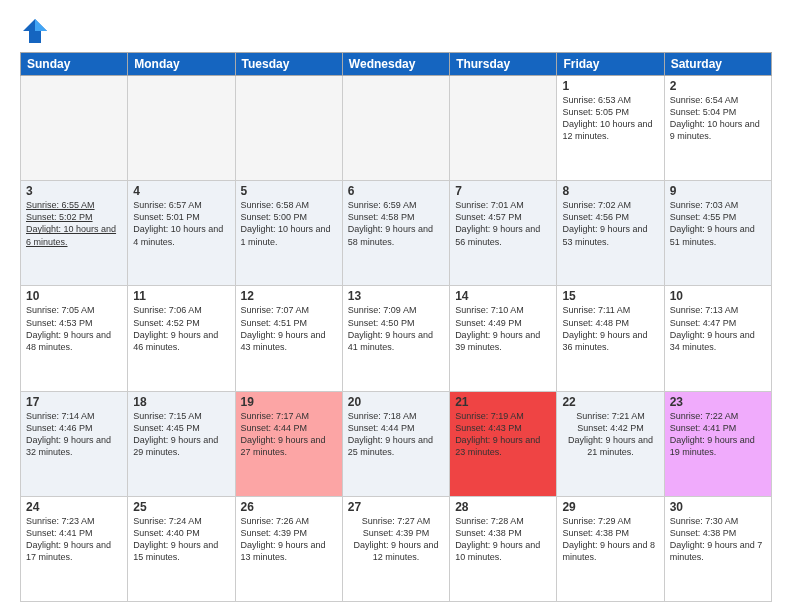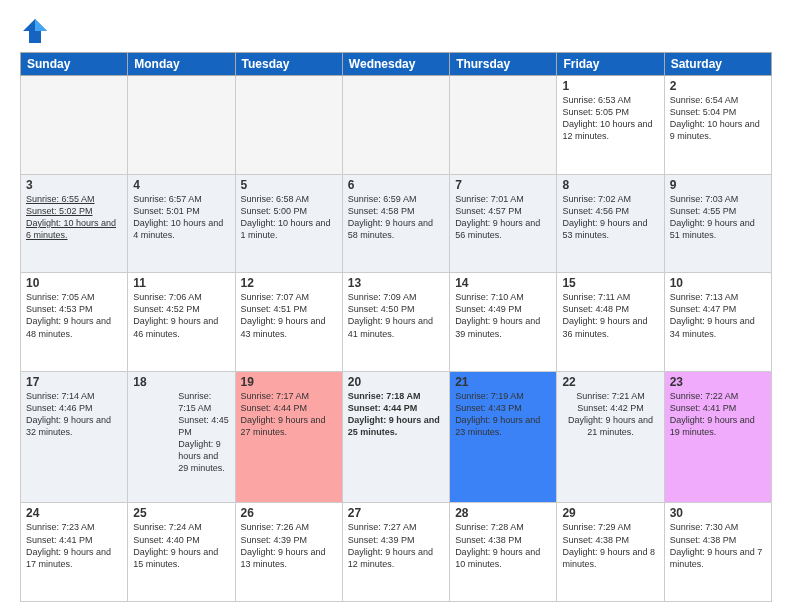--- a/index.html
+++ b/index.html
@@ -240,37 +240,37 @@
         </tr>
         <tr>
           <td style="background: rgb(238, 242, 247);">
             <span class="day-num">17</span>
             <div class="day-info" style="white-space: pre-line;">Sunrise: 7:14 AM
 Sunset: 4:46 PM
 Daylight: 9 hours and 32 minutes.</div>
           </td>
           <td style="background: rgb(238, 242, 247);">
             <span class="day-num">18</span>
-            <div class="day-info" style="white-space: pre-line; margin-left: 45px;">Sunrise: 7:15 AM
+            <div class="day-info" style="white-space: pre-line;">Sunrise: 7:15 AM
 Sunset: 4:45 PM
 Daylight: 9 hours and 29 minutes.</div>
           </td>
           <td style="background: #fca5a5;">
             <span class="day-num">19</span>
             <div class="day-info" style="white-space: pre-line;">Sunrise: 7:17 AM
 Sunset: 4:44 PM
 Daylight: 9 hours and 27 minutes.</div>
           </td>
           <td style="background: rgb(238, 242, 247);">
             <span class="day-num">20</span>
-            <div class="day-info" style="white-space: pre-line; font-weight: bold;">Sunrise: 7:18 AM
+            <div class="day-info" style="white-space: pre-line;">Sunrise: 7:18 AM
 Sunset: 4:44 PM
 Daylight: 9 hours and 25 minutes.</div>
           </td>
-          <td style="background: #3b82f6;">
+          <td style="background: #ef4444;">
             <span class="day-num">21</span>
             <div class="day-info" style="white-space: pre-line;">Sunrise: 7:19 AM
 Sunset: 4:43 PM
 Daylight: 9 hours and 23 minutes.</div>
           </td>
           <td style="background: rgb(238, 242, 247);">
             <span class="day-num">22</span>
             <div class="day-info" style="white-space: pre-line; text-align: center;">Sunrise: 7:21 AM
 Sunset: 4:42 PM
 Daylight: 9 hours and 21 minutes.</div>
@@ -296,21 +296,21 @@
 Daylight: 9 hours and 15 minutes.</div>
           </td>
           <td style="background: rgb(255, 255, 255);">
             <span class="day-num">26</span>
             <div class="day-info" style="white-space: pre-line;">Sunrise: 7:26 AM
 Sunset: 4:39 PM
 Daylight: 9 hours and 13 minutes.</div>
           </td>
           <td style="background: rgb(255, 255, 255); margin-top: 45px;">
             <span class="day-num">27</span>
-            <div class="day-info" style="white-space: pre-line;">Sunrise: 7:27 AM
+            <div class="day-info" style="white-space: pre-line; text-align: center;">Sunrise: 7:27 AM
 Sunset: 4:39 PM
 Daylight: 9 hours and 12 minutes.</div>
           </td>
           <td style="background: rgb(255, 255, 255);">
             <span class="day-num">28</span>
             <div class="day-info" style="white-space: pre-line;">Sunrise: 7:28 AM
 Sunset: 4:38 PM
 Daylight: 9 hours and 10 minutes.</div>
           </td>
           <td style="background: rgb(255, 255, 255);">

